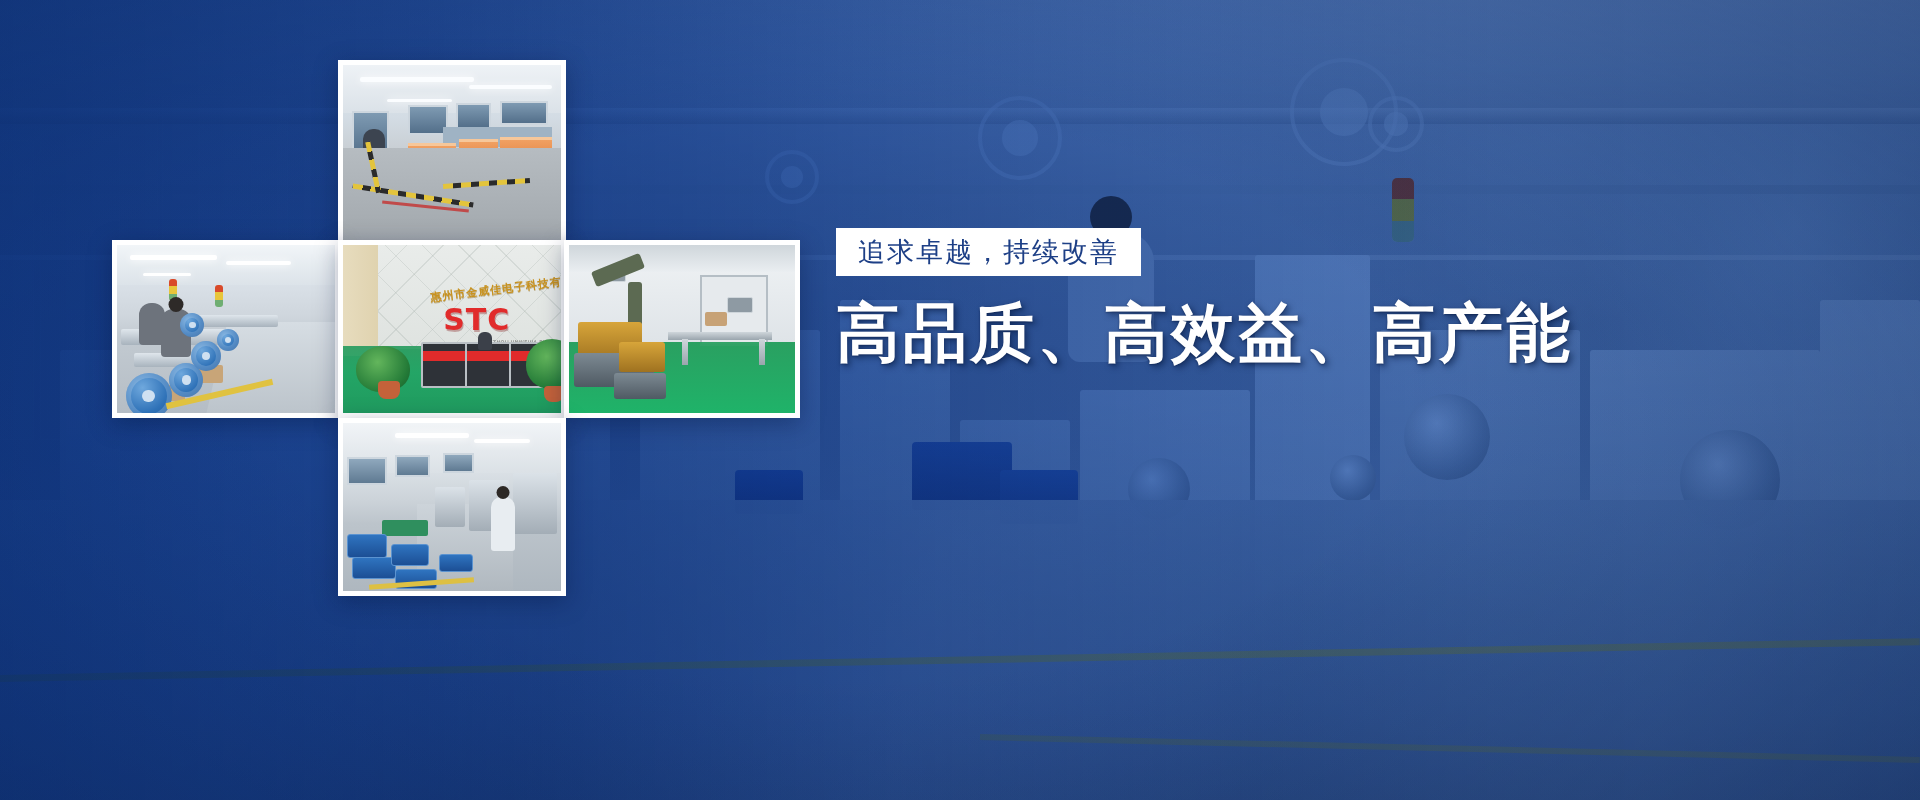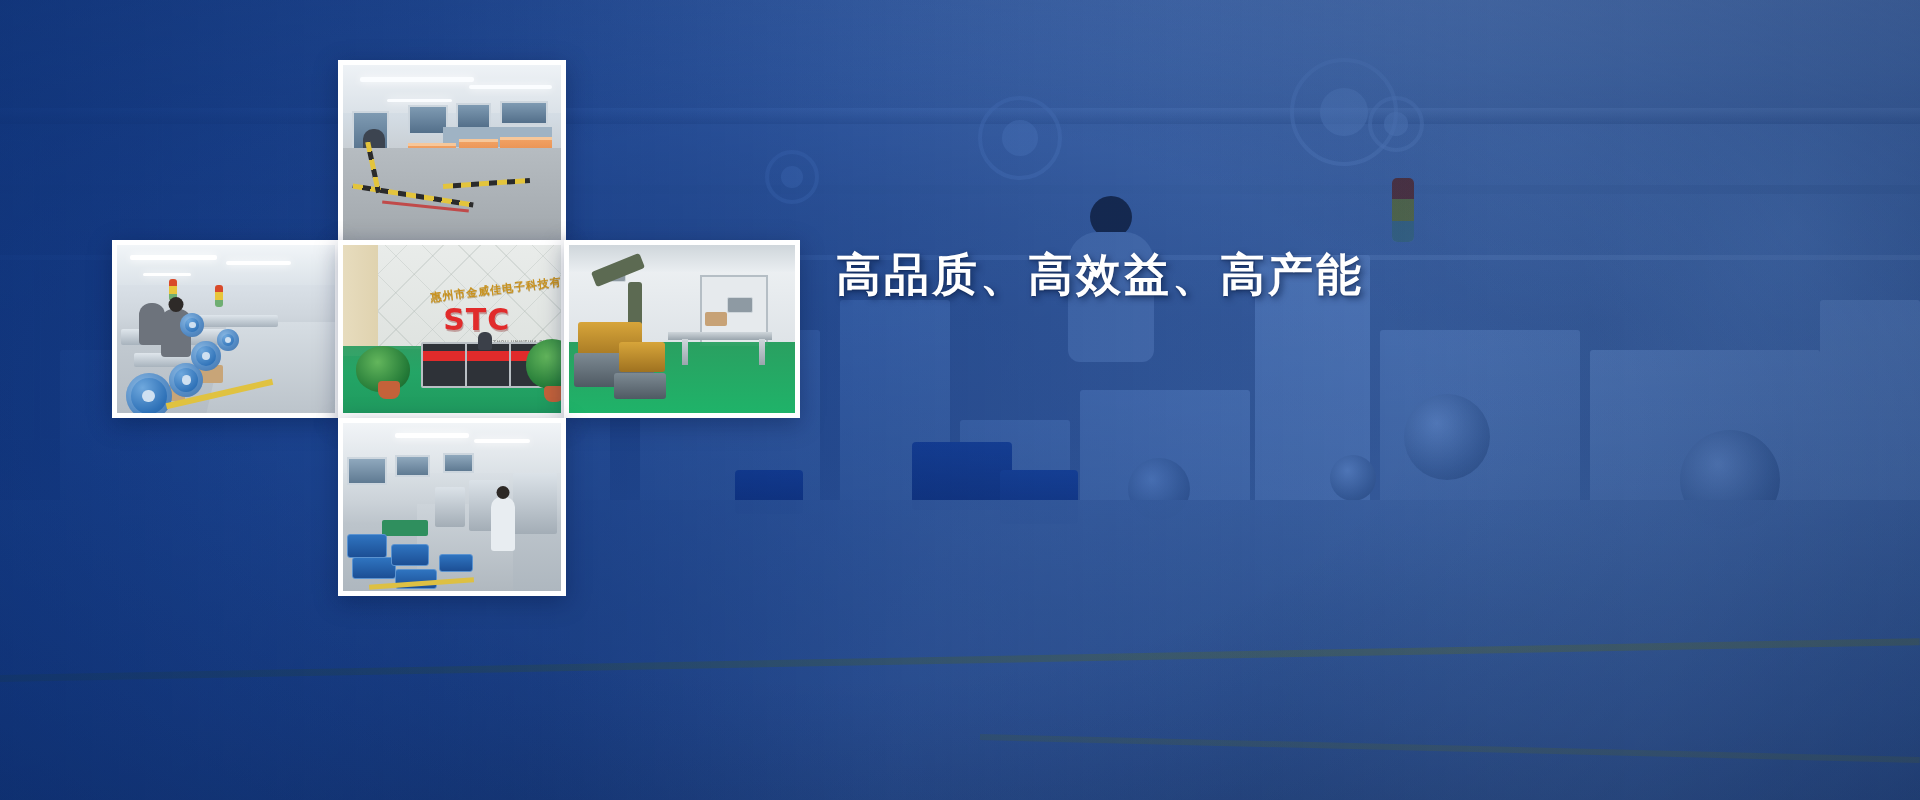--- a/index.html
+++ b/index.html
@@ -297,21 +297,21 @@
     font-weight:normal;
     letter-spacing:2px;
     padding:10px 22px 11px;
     line-height:1;
     white-space:nowrap;
   }
 
   .headline {
     margin-top:22px;
     color:#ffffff;
-    font-size:45px;
+    font-size:64px;
     font-weight:bold;
     letter-spacing:3px;
     line-height:1.12;
     white-space:nowrap;
     text-shadow:3px 3px 6px rgba(4,22,60,.55), 0 1px 2px rgba(4,22,60,.5);
   }
 
   .redbar {
     display:inline-block;
     margin-top:24px;
@@ -508,16 +508,17 @@
         <div class="crate" style="left:4%;top:80%;width:44px;height:22px;"></div>
         <div class="crate" style="left:22%;top:72%;width:38px;height:22px;"></div>
         <div class="crate" style="left:24%;top:87%;width:42px;height:20px;"></div>
         <div class="crate" style="left:44%;top:78%;width:34px;height:18px;"></div>
         <div class="yl" style="left:12%;width:48%;top:94%;transform:rotate(-4deg);"></div>
       </div>
     </div>
   </div>
 
   <div class="copy">
+    <div class="tagline">追求卓越，持续改善</div>
     <div class="headline">高品质、高效益、高产能</div>
   </div>
 
 </div>
 
 </body></html>

